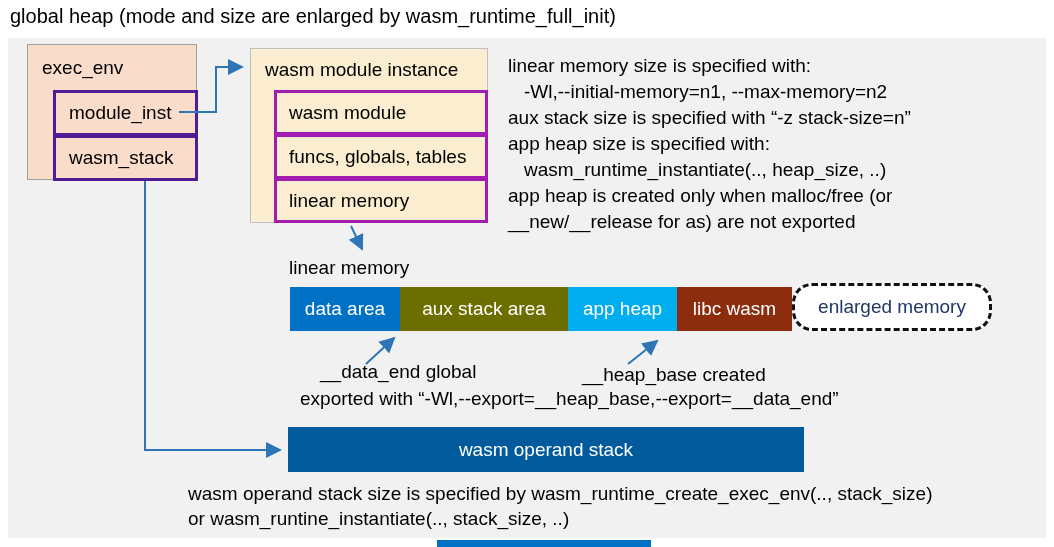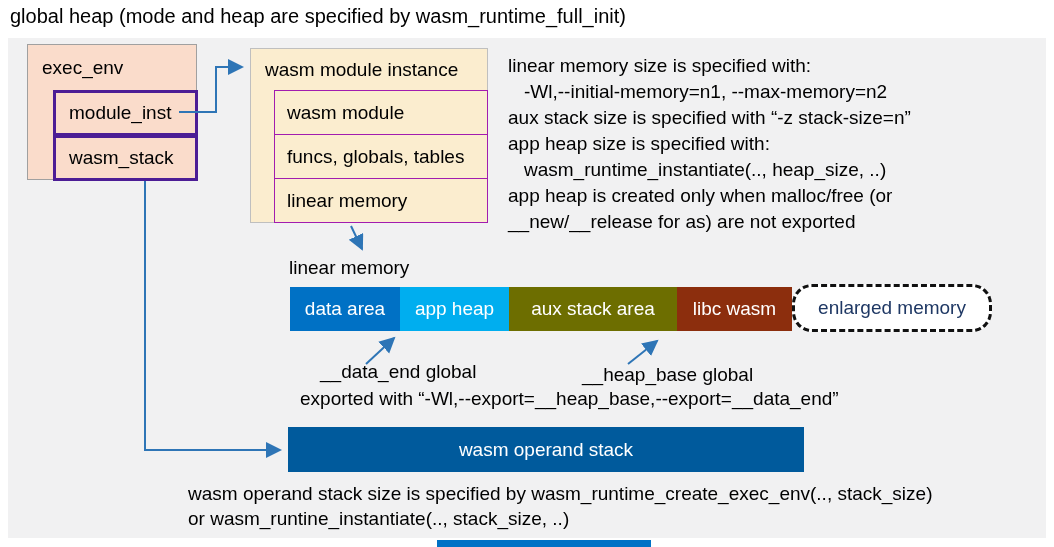--- a/index.html
+++ b/index.html
@@ -12,33 +12,33 @@
   
   #exec-env{left:27px;top:44px;width:170px;height:136px;background:#FADCCB;border:1px solid #A0A0A0;box-sizing:border-box;}
   #exec-env .hdr{position:absolute;left:0;top:0;width:100%;height:46px;display:flex;align-items:center;padding-left:14px;box-sizing:border-box;font-size:19px;}
   .peach-row{position:absolute;background:#FADCCB;border:3px solid #4c1d95;box-sizing:border-box;display:flex;align-items:center;padding-left:13px;font-size:19px;}
   #exec-row0{left:25px;top:45px;width:145px;height:46px;}
   #exec-row1{left:25px;top:90px;width:145px;height:46px;}
 
   
   #mod-inst{left:250px;top:48px;width:238px;height:175px;background:#FBEDCF;border:1px solid #BFBFBF;box-sizing:border-box;}
   #mod-inst .hdr{position:absolute;left:0;top:0;width:100%;height:42px;display:flex;align-items:center;padding-left:14px;box-sizing:border-box;font-size:19px;}
-  .cream-row{position:absolute;background:#FBEDCF;border:1px solid #a21caf;box-sizing:border-box;display:flex;align-items:center;padding-left:12px;font-size:19px;}
+  .cream-row{position:absolute;background:#FBEDCF;border:3px solid #a21caf;box-sizing:border-box;display:flex;align-items:center;padding-left:12px;font-size:19px;}
   #mi-row0{left:23px;top:41px;width:214px;height:45px;}
   #mi-row1{left:23px;top:85px;width:214px;height:45px;}
   #mi-row2{left:23px;top:129px;width:214px;height:45px;}
 
   
   #notes{left:508px;top:53px;width:512px;font-size:19px;line-height:26px;}
   #notes .indent{padding-left:16px;}
   #notes div{white-space:nowrap;}
 
   
   #lm-label{left:289px;top:257px;font-size:19px;}
-  #membar{left:290px;top:287px;height:44px;display:flex;align-items:center;}
+  #membar{left:290px;top:287px;height:44px;display:flex;align-items:flex-end;}
   .seg{height:44px;display:flex;align-items:center;justify-content:center;font-size:19px;color:#fff;box-sizing:border-box;white-space:nowrap;}
   .seg0{width:110px;} .seg1{width:168px;} .seg2{width:109px;} .seg3{width:115px;}
   .seg4{width:200px;height:48px;margin-top:-2px;border:3px dashed #111;}
 
   
   #data-end{left:320px;top:361px;font-size:19px;}
   #heap-base{left:582px;top:364px;font-size:19px;}
   #exported{left:300px;top:388px;font-size:19px;white-space:nowrap;}
 
   
@@ -50,21 +50,21 @@
 
   #blue-strip{left:437px;top:540px;width:214px;height:7px;background:#0071C5;}
 
   #arrows{left:0;top:0;width:1054px;height:547px;pointer-events:none;}
 </style>
 </head>
 <body>
 
 <div id="stage">
 
-  <div id="title" class="abs">global heap (mode and heap are specified by wasm_runtime_full_init)</div>
+  <div id="title" class="abs">global heap (mode and size are enlarged by wasm_runtime_full_init)</div>
 
   <div id="panel" class="abs"></div>
 
   <div id="exec-env" class="abs">
     <div class="hdr">exec_env</div>
     <div id="exec-row0" class="peach-row">module_inst</div>
     <div id="exec-row1" class="peach-row">wasm_stack</div>
   </div>
 
   <div id="mod-inst" class="abs">
@@ -80,28 +80,28 @@
     <div>aux stack size is specified with “-z stack-size=n”</div>
     <div>app heap size is specified with:</div>
     <div class="indent">wasm_runtime_instantiate(.., heap_size, ..)</div>
     <div>app heap is created only when malloc/free (or</div>
     <div>__new/__release for as) are not exported</div>
   </div>
 
   <div id="lm-label" class="abs">linear memory</div>
   <div id="membar" class="abs">
     <div class="seg seg0" style="background: rgb(0, 113, 197); color: rgb(255, 255, 255);">data area</div>
+    <div class="seg seg1" style="background: rgb(109, 110, 0); color: rgb(255, 255, 255);">aux stack area</div>
     <div class="seg seg2" style="background: rgb(0, 174, 239); color: rgb(255, 255, 255);">app heap</div>
-    <div class="seg seg1" style="background: rgb(109, 110, 0); color: rgb(255, 255, 255);">aux stack area</div>
     <div class="seg seg3" style="background: rgb(140, 46, 13); color: rgb(255, 255, 255);">libc wasm</div>
     <div class="seg seg4" style="background: rgb(255, 255, 255); color: rgb(31, 56, 100); border-radius: 20px;">enlarged memory</div>
   </div>
 
   <div id="data-end" class="abs">__data_end global</div>
-  <div id="heap-base" class="abs">__heap_base global</div>
+  <div id="heap-base" class="abs">__heap_base created</div>
   <div id="exported" class="abs">exported with “-Wl,--export=__heap_base,--export=__data_end”</div>
 
   <div id="opstack" class="abs">wasm operand stack</div>
 
   <div id="bottom-note" class="abs">
     <div>wasm operand stack size is specified by wasm_runtime_create_exec_env(.., stack_size)</div>
     <div>or wasm_runtine_instantiate(.., stack_size, ..)</div>
   </div>
 
   <div id="blue-strip" class="abs"></div>

